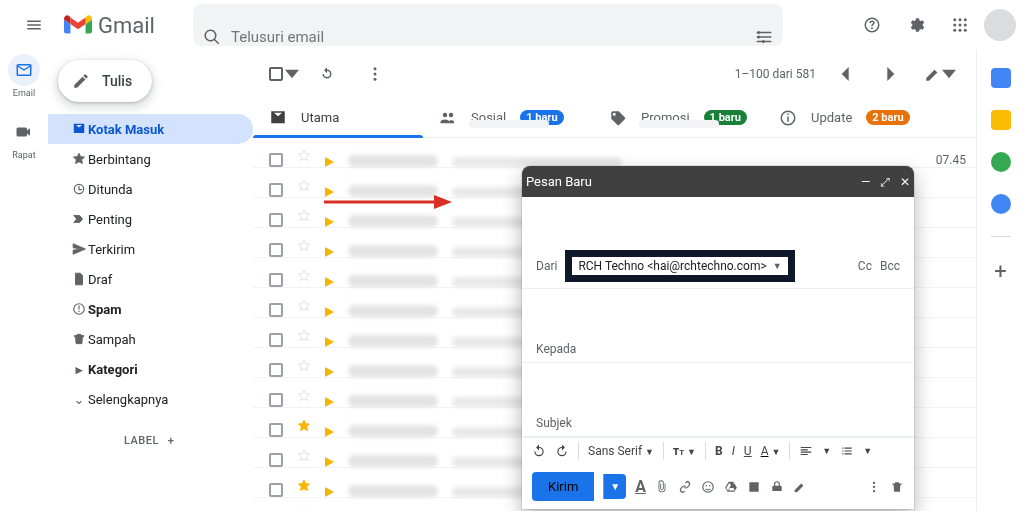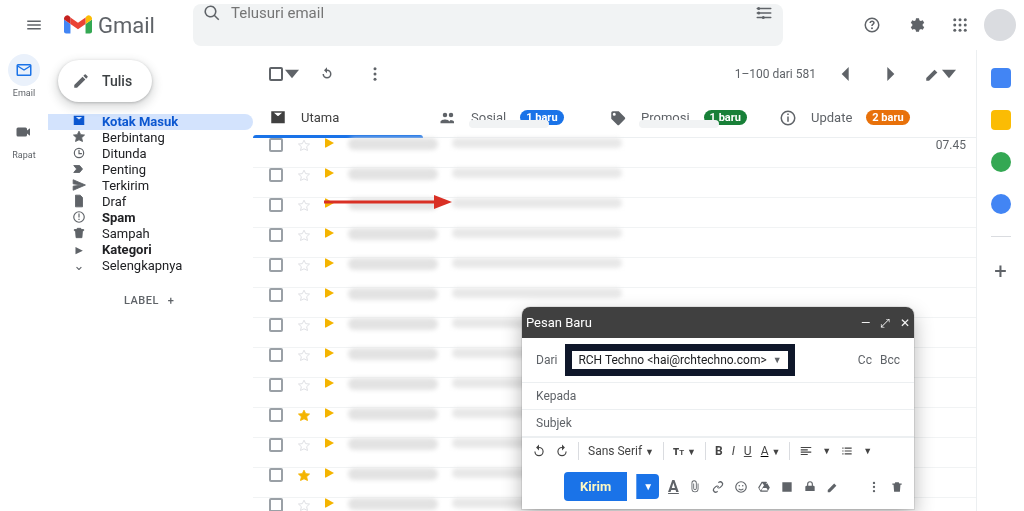--- a/index.html
+++ b/index.html
@@ -1,33 +1,33 @@
 <!DOCTYPE html>
 <html><head>
 <meta charset="utf-8">
 <style>
 * { margin: 0; padding: 0; box-sizing: border-box; font-family: "Google Sans", Roboto, Arial, sans-serif; }
 body { background: #fff; color: #202124; overflow: hidden; width: 1024px; height: 511px; position: relative; }
 .header { display: flex; align-items: center; padding: 8px 8px 8px 12px; height: 50px; gap: 8px; }
 .burger { width: 44px; height: 44px; display: flex; align-items: center; justify-content: center; border-radius: 50%; color: #5f6368; cursor: pointer; }
 .logo-wrap { display: flex; align-items: center; gap: 6px; font-size: 22px; color: #5f6368; font-weight: 400; padding-right: 30px; }
 .logo-svg { width: 28px; height: 22px; }
-.search { flex: 1; max-width: 590px; background: #f1f3f4; border-radius: 8px; height: 42px; display: flex; align-items: flex-start; padding: 0 10px; gap: 10px; color: #5f6368; }
+.search { flex: 1; max-width: 590px; background: #f1f3f4; border-radius: 8px; height: 42px; display: flex; align-items: flex-end; padding: 0 10px; gap: 10px; color: #5f6368; }
 .search input { border: none; background: transparent; flex: 1; font-size: 15px; outline: none; color: #5f6368; }
 .header-right { margin-left: auto; display: flex; align-items: center; gap: 4px; color: #5f6368; }
 .icon-btn { width: 40px; height: 40px; border-radius: 50%; display: flex; align-items: center; justify-content: center; cursor: pointer; color: #5f6368; }
 .avatar-main { width: 32px; height: 32px; border-radius: 50%; background: #dadce0; }
 .body-wrap { display: flex; height: calc(100% - 50px); }
 .leftrail { width: 48px; border-right: 0; display: flex; flex-direction: column; align-items: center; padding-top: 4px; gap: 18px; font-size: 9px; color: #5f6368; }
 .rail-item { display: flex; flex-direction: column; align-items: center; gap: 2px; cursor: pointer; }
 .rail-chip { width: 32px; height: 32px; border-radius: 16px; display: flex; align-items: center; justify-content: center; }
 .rail-mail { background: #eaf1fb; color: #1a73e8; }
 .sidebar { width: 205px; padding-top: 6px; }
 .compose { margin: 4px 0 12px 10px; display: inline-flex; align-items: center; gap: 12px; padding: 0 20px 0 14px; height: 42px; border-radius: 24px; box-shadow: 0 1px 3px rgba(60,64,67,.3),0 4px 8px 3px rgba(60,64,67,.15); cursor: pointer; font-weight: 500; font-size: 14px; color: #3c4043; background: #fff; }
-.nav-item { display: flex; gap: 14px; height: 16px; padding-left: 22px; font-size: 13px; color: #202124; border-top-right-radius: 16px; border-bottom-right-radius: 16px; cursor: pointer; }
+.nav-item { display: flex; align-items: center; height: 30px; padding-left: 22px; font-size: 13px; color: #202124; border-top-right-radius: 16px; border-bottom-right-radius: 16px; cursor: pointer; }
 .nav-item.active { background: #d3e3fd; color: #0b57d0; font-weight: 700; }
 .nav-item .ni-icon { width: 18px; display: flex; justify-content: center; color: #5f6368; }
 .nav-item.active .ni-icon { color: #0b57d0; }
 .nav-bold { font-weight: 700; }
 .label-head { display: flex; align-items: center; justify-content: center; padding: 14px 18px 0 24px; font-size: 11px; font-weight: 500; color: #5f6368; letter-spacing: .5px; }
 .main { flex: 1; display: flex; }
 .content { flex: 1; position: relative; }
 .toolbar { height: 48px; display: flex; align-items: center; padding: 0 16px; gap: 8px; color: #5f6368; font-size: 12px; }
 .toolbar .spacer { flex: 1; }
 .cbwrap { display: flex; align-items: center; gap: 2px; }
@@ -36,47 +36,47 @@
 .tab { flex: 0 0 170px; display: flex; align-items: center; gap: 14px; padding: 0 16px; cursor: pointer; position: relative; }
 .tab.active { color: #404040; }
 .tab.active::after { content: ""; position: absolute; left: 0; right: 0; bottom: -1px; height: 3px; background: #1a73e8; border-radius: 3px 3px 0 0; }
 .tab-update { flex: 0 0 auto; }
 .badge { font-size: 11px; font-weight: 700; color: #fff; padding: 1px 6px; border-radius: 8px; }
 .badge-blue { background: #1a73e8; }
 .badge-green { background: #188038; }
 .badge-orange { background: #e8710a; }
 .tab-sub { position: absolute; left: 46px; top: 22px; width: 80px; height: 8px; background: #f1f3f4; border-radius: 4px; }
 .rows { }
-.row { display: flex; align-items: flex-start; height: 30px; padding: 0 10px 0 16px; border-bottom: 1px solid #f1f3f4; gap: 14px; color: #5f6368; }
+.row { display: flex; align-items: flex-end; height: 30px; padding: 0 10px 0 16px; border-bottom: 1px solid #f1f3f4; gap: 14px; color: #5f6368; }
 .row .cbox { border-color: #9aa0a6; }
 .star { color: #dadce0; cursor: pointer; }
 .star.gold { color: #f4b400; }
 .imp { width: 0; height: 0; border-top: 5px solid transparent; border-bottom: 5px solid transparent; border-left: 9px solid #f4b400; border-radius: 1px; }
 .sender-blur { width: 90px; height: 12px; background: #e3e3e3; border-radius: 6px; filter: blur(2px); }
 .subj-blur { flex: 0 0 170px; height: 10px; background: #e8e8e8; border-radius: 5px; filter: blur(2px); }
 .time-cell { margin-left: auto; font-size: 12px; color: #5f6368; }
 .right-panel { width: 48px; border-left: 1px solid #eceff1; display: flex; flex-direction: column; align-items: center; padding-top: 18px; gap: 22px; }
 .rp-icon { width: 20px; height: 20px; border-radius: 4px; }
 .plus { font-size: 22px; color: #5f6368; cursor: pointer; }
 
 .compose-window { position: absolute; right: 62px; bottom: 2px; width: 392px; background: #fff; border-radius: 8px 8px 0 0; box-shadow: 0 8px 20px rgba(0,0,0,.3), 0 0 0 1px rgba(0,0,0,.08); display: flex; flex-direction: column; overflow: hidden; }
 .cw-title { background: #404040; color: #fff; font-size: 13px; padding: 8px 4px; display: flex; align-items: center; gap: 10px; }
 .cw-title .sp { flex: 1; }
 .cw-title .wi { cursor: pointer; font-size: 12px; opacity: .95; }
-.cw-row { padding: 6px 14px; font-size: 12px; color: #5f6368; border-bottom: 1px solid #eceff1; display: flex; align-items: center; gap: 6px; }
+.cw-row { padding: 6px 14px; font-size: 12px; color: #5f6368; border-bottom: 1px solid #eceff1; display: flex; align-items: center; gap: 6px; margin-top: 47px; }
 .cw-row.from { gap: 8px; position: relative; }
 .from-box { border: 7px solid #0f172a; padding: 2px 6px; display: inline-flex; align-items: center; gap: 6px; color: #202124; }
 .from-val { font-size: 12px; }
 .from-drop { font-size: 9px; color: #5f6368; }
 .ccbcc { margin-left: auto; display: flex; gap: 8px; color: #5f6368; font-size: 12px; }
 .cw-body { flex: 1; height: 156px; }
 .cw-format { padding: 4px 10px; display: flex; align-items: center; gap: 9px; color: #444; font-size: 12px; border-top: 1px solid #eceff1; }
 .vsep { width: 1px; height: 18px; background: #dadce0; }
 .cw-send { padding: 8px 10px; display: flex; align-items: center; gap: 9px; color: #5f6368; }
-.send-btn { background: #1a73e8; color: #fef9c3; font-weight: 700; font-size: 13px; border-radius: 4px 0 0 4px; padding: 7px 16px; cursor: pointer; margin-left: 32px; }
+.send-btn { background: #1a73e8; color: #000000; font-weight: 400; font-size: 13px; border-radius: 4px 0 0 4px; padding: 7px 16px; cursor: pointer; }
 .send-more { background: #1a73e8; color: #fff; padding: 7px 6px; border-radius: 0 4px 4px 0; border-left: 1px solid rgba(255,255,255,.3); cursor: pointer; font-size: 10px; }
 .arrow { position: absolute; right: 570px; top: 192px; pointer-events: none; }
 .arrow-line { stroke: #d93025; stroke-width: 3; fill: none; }
 .arrow-head { fill: #d93025; }
 svg.i { width: 18px; height: 18px; }
 .small { width: 14px; height: 14px; }
 </style>
 </head>
 <body>
 

